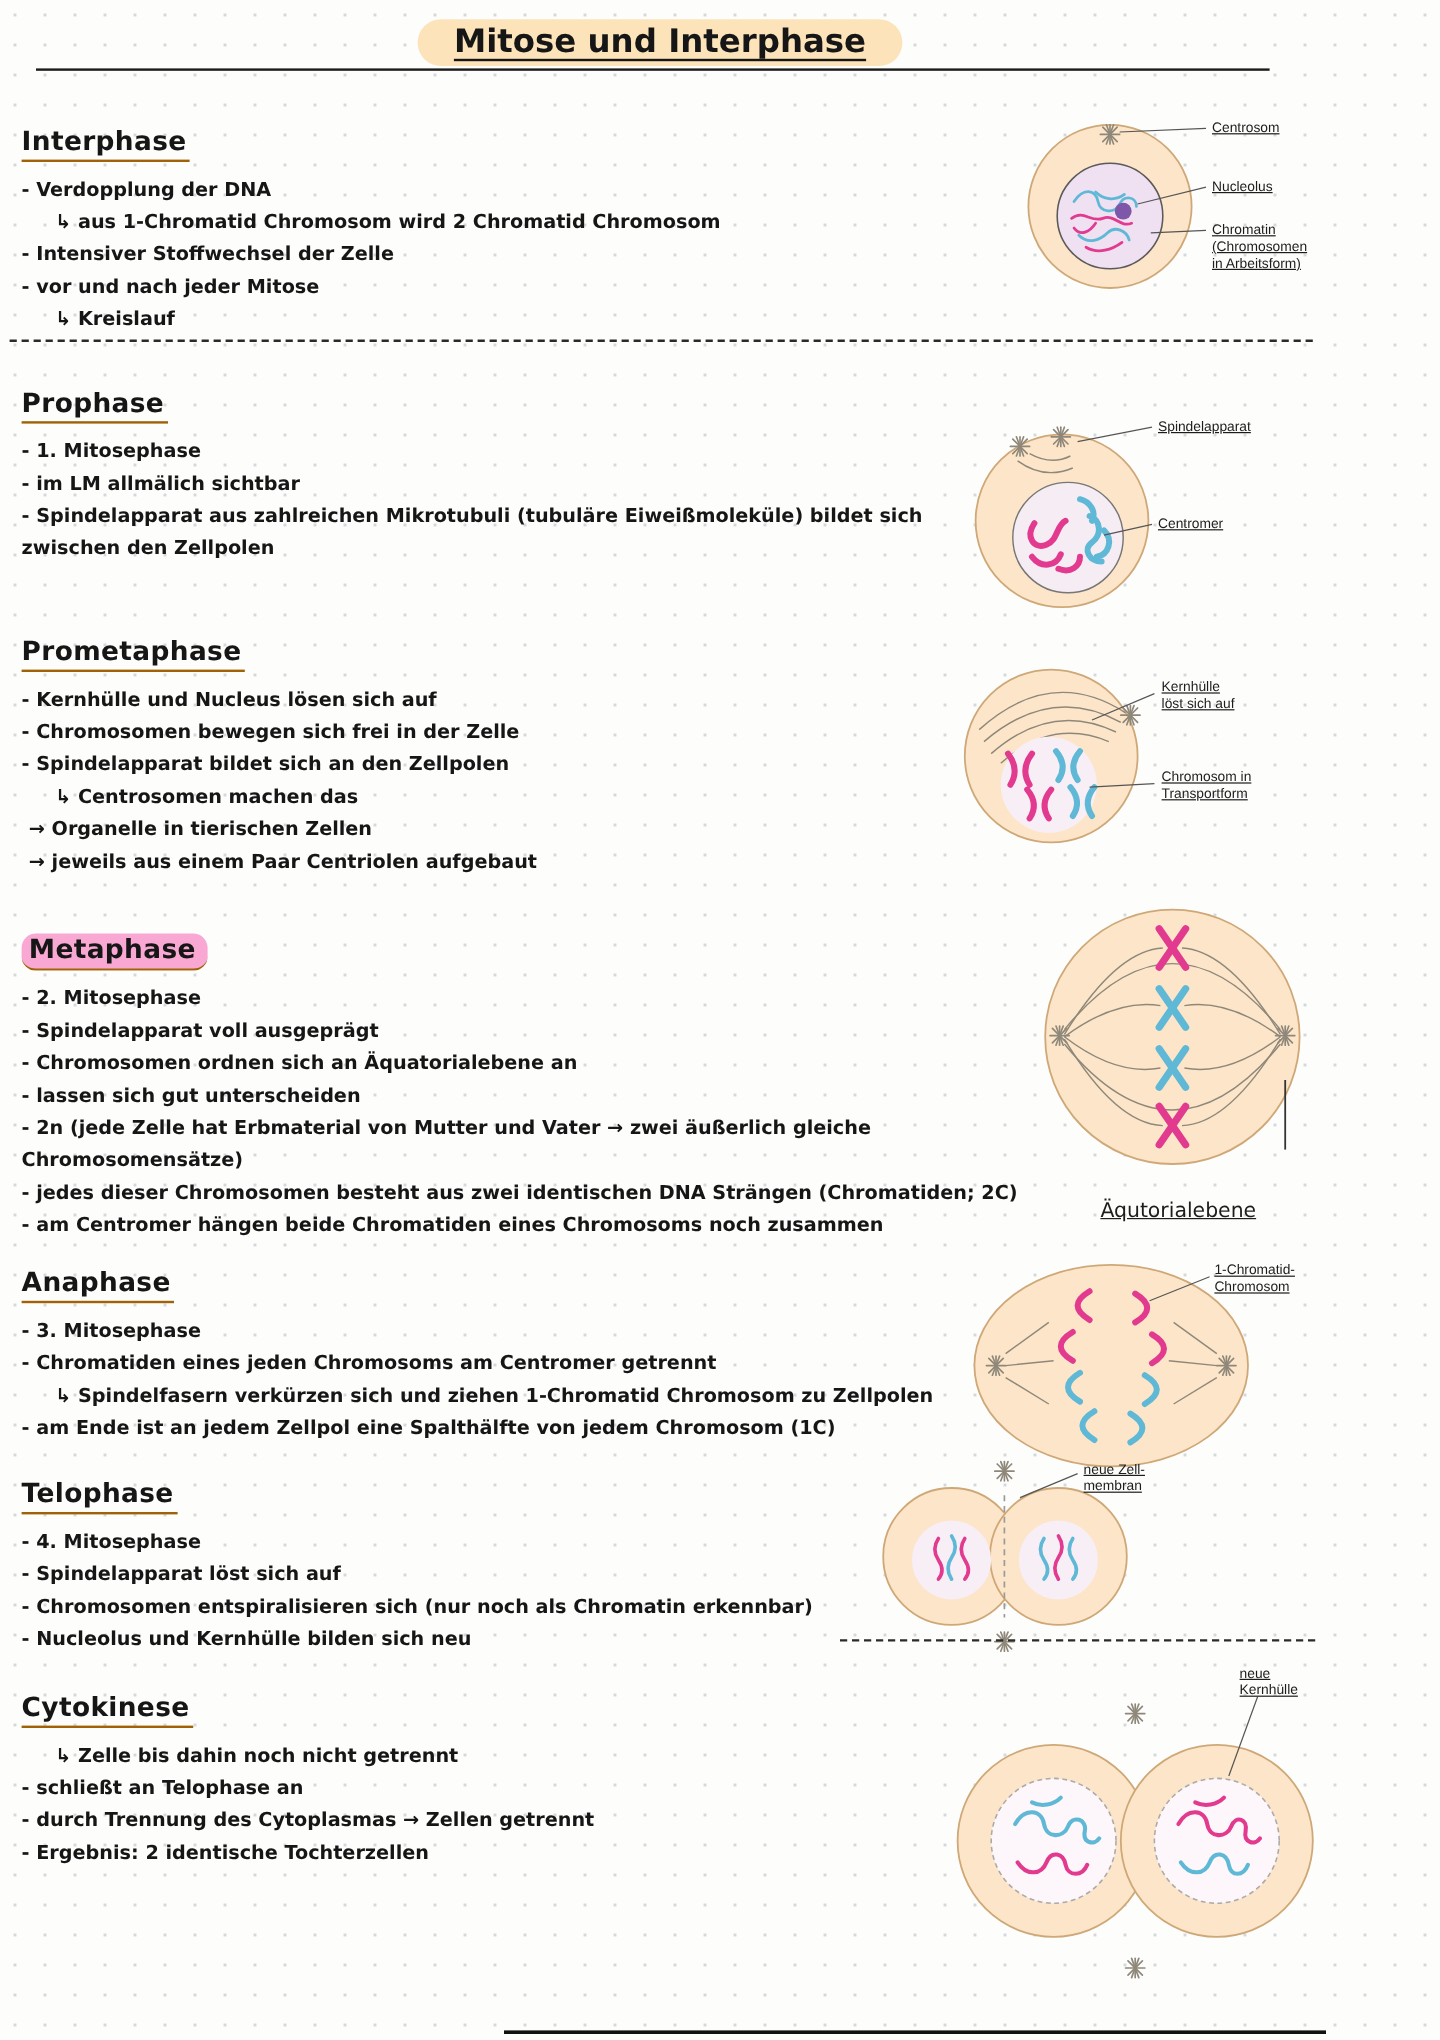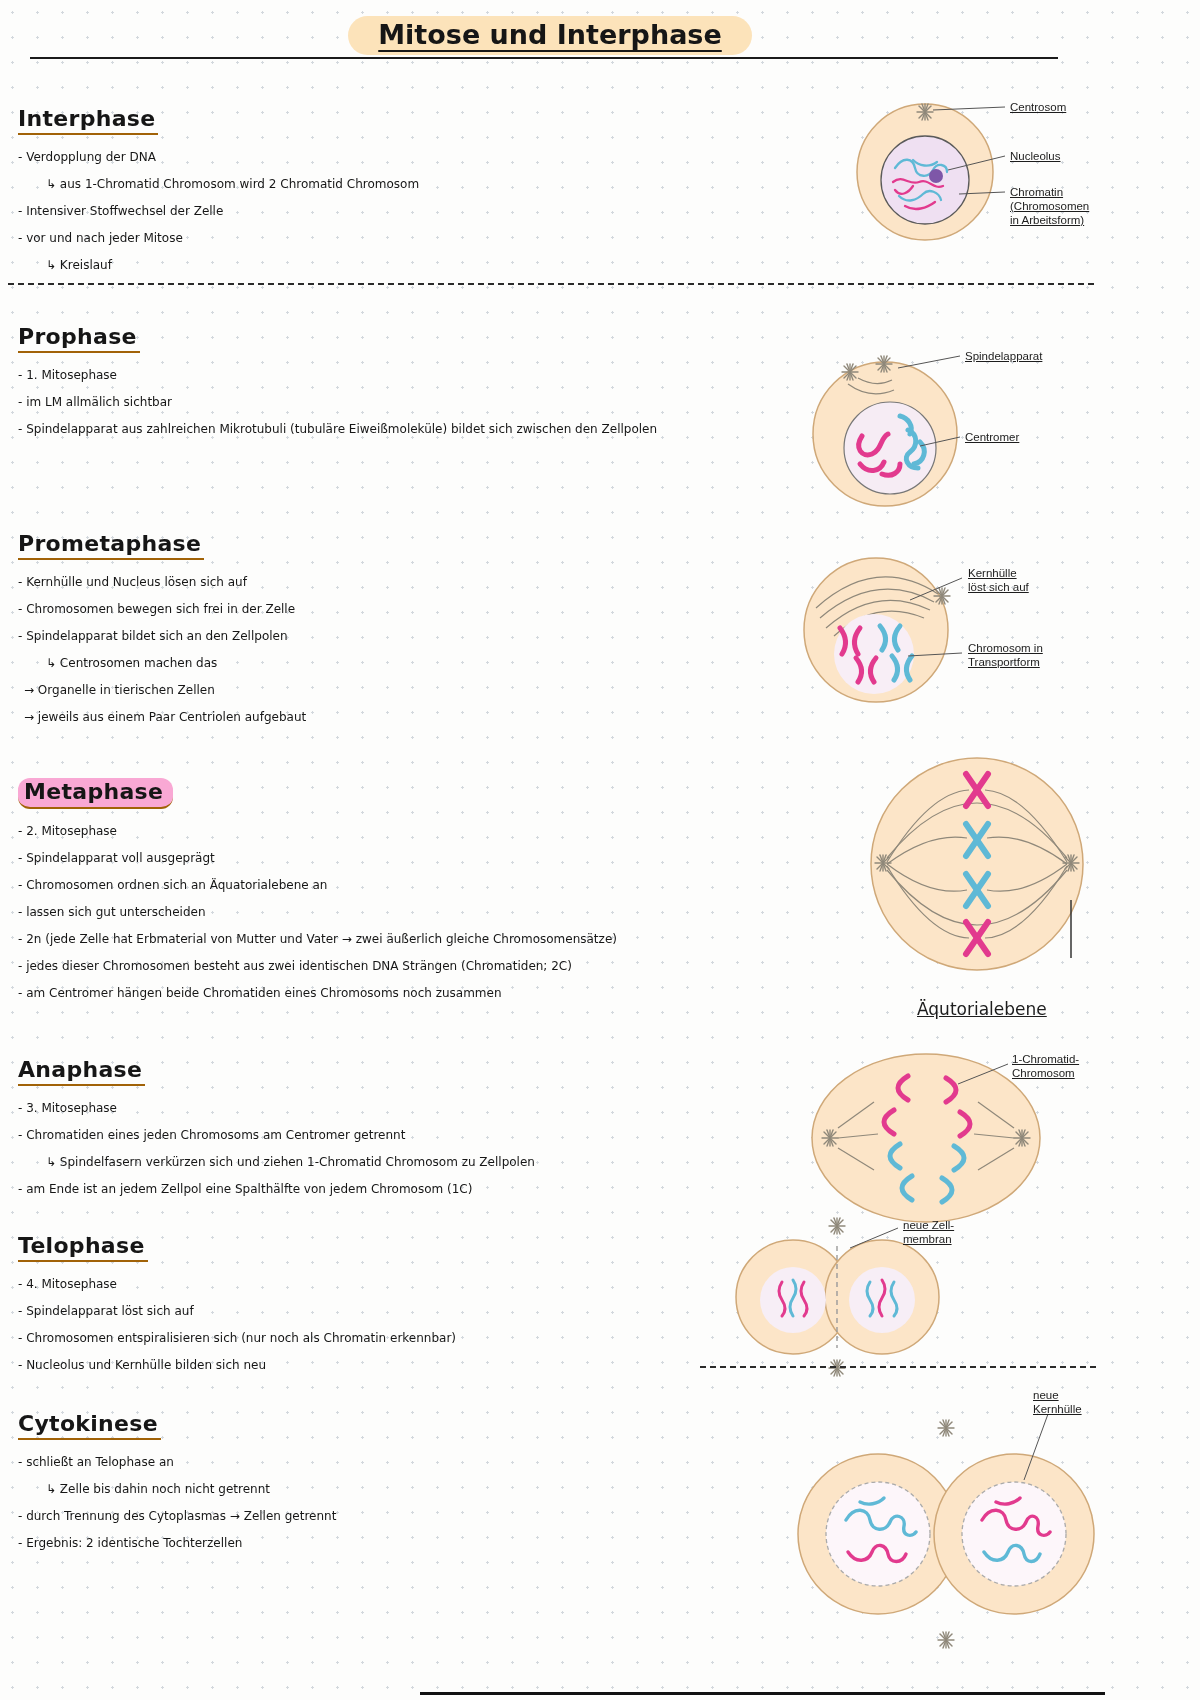--- a/index.html
+++ b/index.html
@@ -21,21 +21,21 @@
     background:#fce3ba;border-radius:26px;padding:3px 30px 5px 30px;
     text-decoration:underline;text-underline-offset:6px;text-decoration-thickness:1.5px;
   }
   .section{position:absolute;left:18px;}
   .heading{
     display:inline-block;font-size:22px;font-weight:bold;
     border-bottom:2px solid #a16207;padding:0 3px 2px 0;letter-spacing:.3px;margin-top:21px;
   }
   .heading.hl{background:#f9a8d4;border-radius:12px;padding:1px 10px 3px 6px;}
   .lines{margin-top:9px;}
-  .line{font-size:12px;line-height:27px;}
+  .line{font-size:16px;line-height:27px;font-weight:bold;}
   .line.indent{padding-left:28px;}
   .line.arrow{padding-left:6px;}
   .divider{position:absolute;border-top:2.5px dashed #2a2a2a;height:0;}
   .divider.d1{top:283px;left:8px;width:1086px;}
   .divider.d2{top:1366px;left:700px;width:396px;}
   .bottomrule{position:absolute;top:1692px;left:420px;width:685px;height:3px;background:#111;}
   .diagram{position:absolute;}
   .dlabel{
     position:absolute;font-family:"Liberation Sans",sans-serif;
     font-size:11.5px;line-height:14px;color:#1d1d1d;white-space:pre-line;text-decoration:underline;
@@ -313,22 +313,22 @@
     </svg>
     <div class="dlabel" style="left:205px;top:6px;">neue Zell-
 membran</div>
   </div>
 
   <div class="divider d2"></div>
 
   <div class="section" style="top:1390px;width:640px;">
     <span class="heading">Cytokinese</span>
     <div class="lines">
+      <div class="line indent">↳ Zelle bis dahin noch nicht getrennt</div>
       <div class="line">- schließt an Telophase an</div>
-      <div class="line indent">↳ Zelle bis dahin noch nicht getrennt</div>
       <div class="line">- durch Trennung des Cytoplasmas → Zellen getrennt</div>
       <div class="line">- Ergebnis: 2 identische Tochterzellen</div>
     </div>
   </div>
 
   <div class="diagram" style="left:790px;top:1382px;width:410px;height:310px;">
     <svg width="410" height="310" viewBox="0 0 410 310">
       <circle cx="88" cy="152" r="80" fill="#fce5c8" stroke="#cfa878" stroke-width="1.5"></circle>
       <circle cx="224" cy="152" r="80" fill="#fce5c8" stroke="#cfa878" stroke-width="1.5"></circle>
       <use href="#ast" x="156" y="46"></use>

